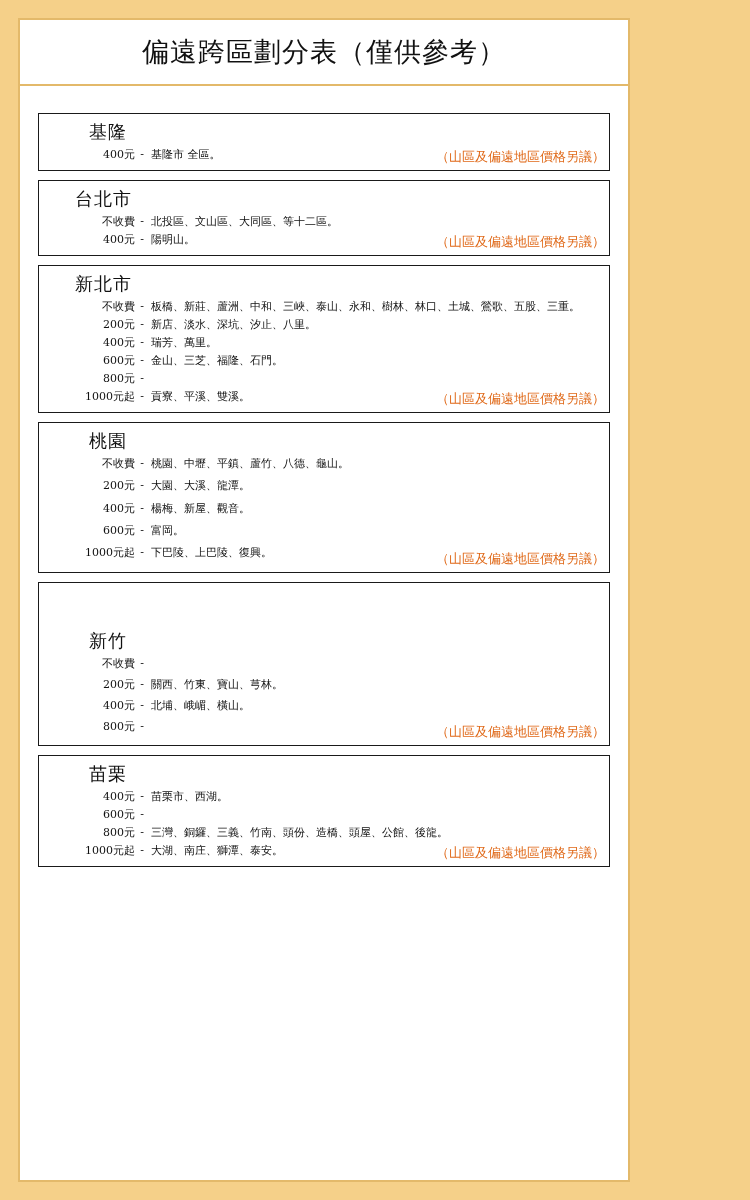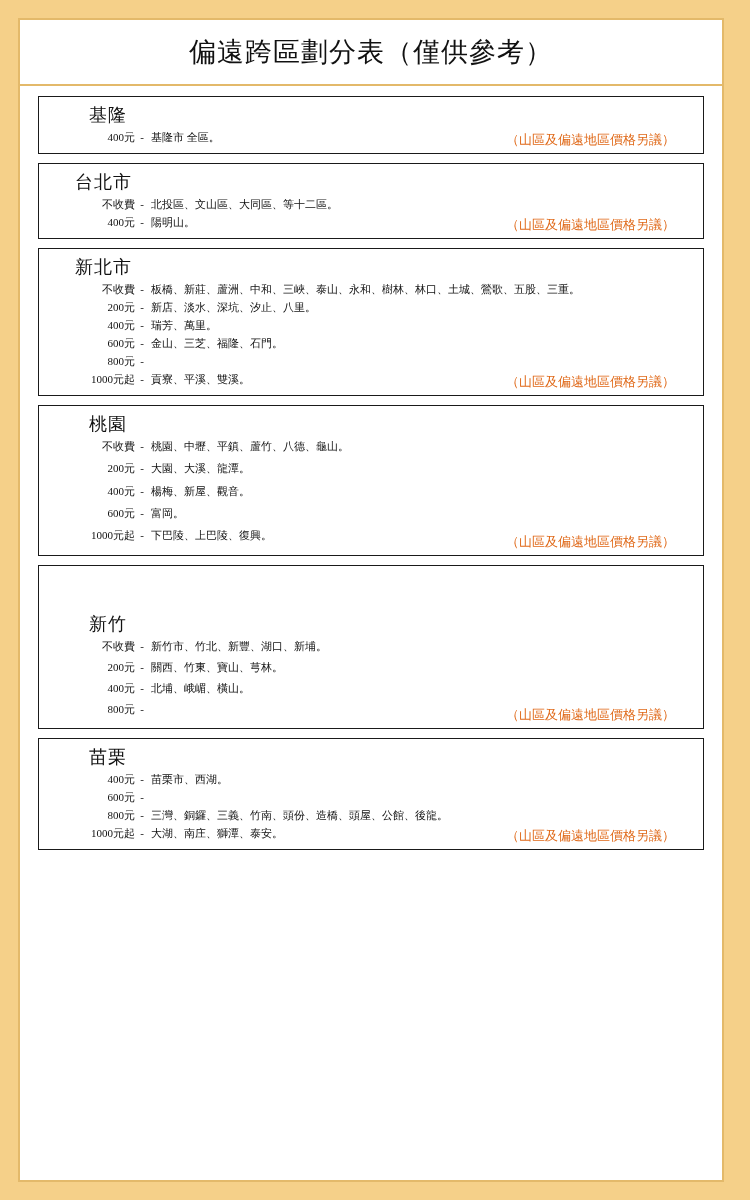--- a/index.html
+++ b/index.html
@@ -10,43 +10,42 @@
     width: 750px;
     height: 1200px;
     background: #f5d089;
     font-family: "DejaVu Serif", "Liberation Serif", serif;
     overflow: hidden;
   }
   .page {
     position: absolute;
     left: 18px;
     top: 18px;
-    width: 706px;
+    width: 612px;
     height: 1164px;
     background: #ffffff;
     border: 2px solid #e3b96a;
     box-sizing: border-box;
   }
   .title-bar {
     height: 64px;
     border-bottom: 2px solid #e3b96a;
     display: flex;
     align-items: center;
     justify-content: center;
   }
   .title {
     font-size: 27px;
     letter-spacing: 1px;
     color: #111;
     font-family: "DejaVu Serif", "Liberation Serif", serif;
   }
   .content {
-    padding: 10px 18px 6px 18px;
+    padding: 27px 18px 6px 18px;
     box-sizing: border-box;
-    font-family: Liberation Serif, serif;
   }
   .zone {
     border: 1px solid #1a1a1a;
     box-sizing: border-box;
     margin-bottom: 9px;
     padding: 6px 10px 6px 10px;
     position: relative;
   }
   .zone-title {
     font-size: 18px;
@@ -77,21 +76,21 @@
     width: 10px;
     min-width: 10px;
     text-align: center;
   }
   .places {
     flex: 1;
     padding-left: 4px;
   }
   .note {
     position: absolute;
-    right: 28px;
+    right: 4px;
     bottom: 4px;
     color: #e06a1a;
     font-size: 13px;
     white-space: nowrap;
   }
   .zone.has-note {
     padding-bottom: 6px;
   }
   
   .zone-keelung .zone-title { padding-left: 40px; }
@@ -210,21 +209,20 @@
       </div>
       <div class="note">（山區及偏遠地區價格另議）</div>
     </div>
 
     <div class="zone zone-hsinchu has-note">
       <div class="zone-title">新竹</div>
       <div class="rows">
         <div class="row">
           <span class="price">不收費</span>
           <span class="dash">-</span>
-          <span class="places">新竹市、竹北、新豐、湖口、新埔。</span>
         </div>
         <div class="row">
           <span class="price">200元</span>
           <span class="dash">-</span>
           <span class="places">關西、竹東、寶山、芎林。</span>
         </div>
         <div class="row">
           <span class="price">400元</span>
           <span class="dash">-</span>
           <span class="places">北埔、峨嵋、橫山。</span>

